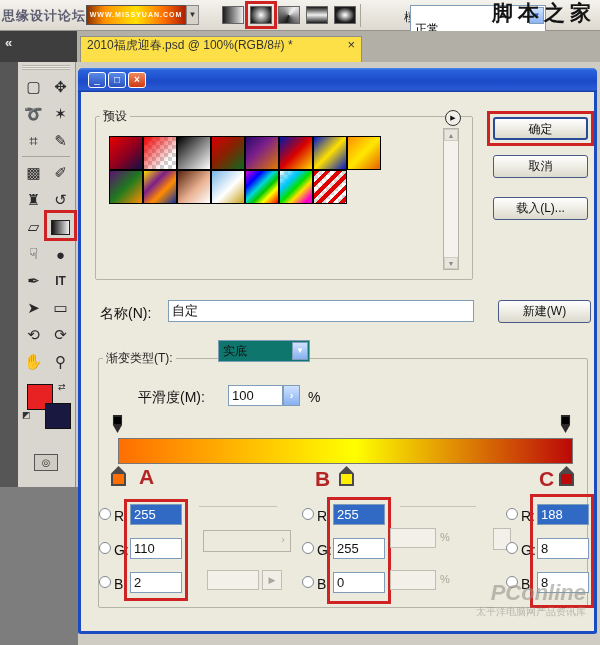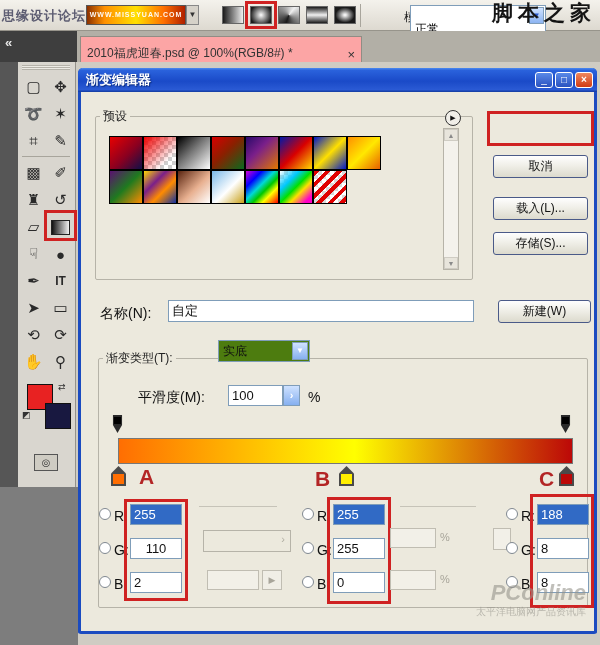--- a/index.html
+++ b/index.html
@@ -23,22 +23,22 @@
     background:linear-gradient(180deg,#cfe2ff,#8cb4f2); border:1px solid #7f9db9;
     color:#2a57c8; font-size:8px; text-align:center; line-height:16px; }
   .corner-mark { text-align:right; color:#141414; line-height:1.1; }
   .corner-mark .l1 { font-size:21px; font-weight:bold; letter-spacing:5px; }
   .corner-mark .l2 { font-size:13px; font-weight:bold; font-family:"Liberation Serif", serif; }
 
   
   #tab-bar { left:0; top:31px; width:600px; height:31px; background:#b2afa6; }
   #collapse-block { left:0; top:0; width:77px; height:31px; background:#3e3e3e; }
   #collapse-block span { color:#e6e6e6; font-size:13px; font-weight:bold; margin:4px 0 0 5px; display:inline-block; }
-  #doc-tab { left:80px; top:5px; width:282px; height:26px; background:#fca5a5;
-    border:1px solid #908d84; border-bottom:none; display:flex; align-items:flex-end; padding:0 6px; }
+  #doc-tab { left:80px; top:5px; width:282px; height:26px; background:#fde047;
+    border:1px solid #908d84; border-bottom:none; display:flex; align-items:flex-start; padding:0 6px; }
   #doc-tab .t { font-size:12px; color:#333; white-space:nowrap; flex:1; }
   #doc-tab .x { font-size:13px; color:#333; padding-left:6px; }
 
   
   #left-strip { left:0; top:62px; width:18px; height:425px; background:#565656; }
   #left-bottom { left:0; top:487px; width:78px; height:158px; background:#7d7d7d; }
   #toolbox { left:18px; top:62px; width:58px; height:425px; background:#d9d6cf; border-right:1px solid #94918a; }
   .grip { left:4px; top:3px; width:48px; height:5px;
     background:repeating-linear-gradient(180deg,#b5b2a9 0 1px,#eceae4 1px 2px); }
   .tool-cell { position:absolute; width:27px; height:26px; display:flex; align-items:center;
@@ -80,21 +80,21 @@
     background:#f0eee8; font-size:7px; color:#111; text-align:center; line-height:14px; }
 
   .xp-btn { position:absolute; height:23px; border:1px solid #4a5a88; border-radius:3px;
     background:linear-gradient(180deg,#fefefe,#f0efe8 45%,#dcdacd); font-size:12px; color:#111;
     text-align:center; line-height:21px; }
   .field { position:absolute; background:#fff; border:1px solid #7f9db9; font-size:13px;
     color:#111; padding:1px 3px; font-family:"Liberation Sans", sans-serif; }
   .field.sel { background:#316ac5; color:#fff; }
   .dlg-label { position:absolute; font-size:14px; color:#111; }
 
-  .select-box { position:absolute; background:#4d7c0f; border:1px solid #7f9db9; font-size:12px;
+  .select-box { position:absolute; background:#0f766e; border:1px solid #7f9db9; font-size:12px;
     color:#111; padding:2px 4px; }
   .select-box .dd { position:absolute; right:1px; top:1px; bottom:1px; width:16px;
     background:linear-gradient(180deg,#cfe2ff,#86b0f0); border:1px solid #7f9db9;
     color:#fff; font-size:8px; text-align:center; line-height:16px; }
   .spin-btn { position:absolute; width:17px; height:21px;
     background:linear-gradient(180deg,#cfe2ff,#86b0f0); border:1px solid #7f9db9;
     color:#fff; font-size:11px; font-weight:bold; text-align:center; line-height:19px; }
 
   #gradient-bar { position:absolute; border:1px solid #777; }
   .op-stop { position:absolute; width:13px; height:18px; background:#2a2a2a;
@@ -237,21 +237,20 @@
     <div class="abs tiny-icon" style="left:40px;top:320px;">⇄</div>
     <div class="abs fg-swatch" style="left: 9px; top: 322px; background: rgb(232, 34, 34);"></div>
     <div class="abs bg-swatch" style="left: 27px; top: 341px; background: rgb(24, 24, 64);"></div>
     <div class="abs tiny-icon" style="left:4px;top:348px;">◩</div>
     <div class="abs quickmask" style="left:16px;top:392px;"><span>◎</span></div>
   </div>
   <div class="red-frame" style="left:44px;top:210px;width:33px;height:31px;"></div>
 
   <div id="dialog" class="abs">
     <div id="dialog-titlebar" class="abs">
-      <span class="t">渐变编辑器</span>
       <span class="tb-btn">_</span>
       <span class="tb-btn">□</span>
       <span class="tb-btn close">×</span>
     </div>
 
     <fieldset class="grp" style="left:14px;top:40px;width:378px;height:172px;">
       <legend>预设</legend>
     </fieldset>
     <div class="abs circle-btn" style="left:364px;top:42px;"><span>▶</span></div>
 
@@ -270,24 +269,24 @@
     <div class="swatch" style="left: 130px; top: 102px; background: linear-gradient(135deg, rgb(122, 184, 232) 0%, rgb(255, 255, 255) 55%, rgb(200, 160, 24) 100%);"></div>
     <div class="swatch" style="left: 164px; top: 102px; background: linear-gradient(135deg, rgb(216, 0, 216) 0%, rgb(0, 0, 255) 25%, rgb(0, 216, 216) 45%, rgb(0, 200, 0) 60%, rgb(255, 255, 0) 75%, rgb(255, 0, 0) 100%);"></div>
     <div class="swatch" style="left: 198px; top: 102px; background: linear-gradient(135deg, rgba(255, 255, 255, 0.25) 0%, rgb(0, 200, 255) 30%, rgb(0, 224, 0) 50%, rgb(255, 224, 0) 65%, rgb(255, 0, 200) 88%), conic-gradient(rgb(207, 207, 207) 25%, rgb(255, 255, 255) 0deg, rgb(255, 255, 255) 50%, rgb(207, 207, 207) 0deg, rgb(207, 207, 207) 75%, rgb(255, 255, 255) 0deg) 0px 0px / 8px 8px;"></div>
     <div class="swatch" style="left: 232px; top: 102px; background: repeating-linear-gradient(135deg, rgb(224, 0, 0) 0px, rgb(224, 0, 0) 4px, rgba(255, 255, 255, 0.2) 4px, rgba(255, 255, 255, 0.2) 8px), conic-gradient(rgb(207, 207, 207) 25%, rgb(255, 255, 255) 0deg, rgb(255, 255, 255) 50%, rgb(207, 207, 207) 0deg, rgb(207, 207, 207) 75%, rgb(255, 255, 255) 0deg) 0px 0px / 8px 8px;"></div>
 
     <div class="abs scrollbar" style="left:362px;top:60px;width:16px;height:142px;">
       <span class="scroll-arrow">▲</span>
       <span class="scroll-arrow" style="position:absolute;bottom:0;">▼</span>
     </div>
 
+    <div class="xp-btn" style="left:412px;top:49px;width:95px;border-width:2px;border-color:#2a4a9a;">确定</div>
     <div class="red-frame" style="left:406px;top:43px;width:107px;height:35px;"></div>
     <div class="xp-btn" style="left:412px;top:87px;width:95px;">取消</div>
     <div class="xp-btn" style="left:412px;top:129px;width:95px;">载入(L)...</div>
-    <div class="xp-btn" style="left:412px;top:164px;width:95px;">存储(S)...</div>
 
     <div class="dlg-label" style="left:19px;top:237px;">名称(N):</div>
     <input class="field" style="left: 87px; top: 232px; width: 306px; height: 22px;" value="自定">
     <div class="xp-btn" style="left:417px;top:232px;width:93px;">新建(W)</div>
 
     <fieldset class="grp" style="left:17px;top:282px;width:490px;height:258px;">
       <legend>
         <span>渐变类型(T):</span>
       </legend>
     </fieldset>
@@ -319,21 +318,21 @@
       </div>
     <div class="stop-label" style="left:58px;top:397px;">A</div>
     <div class="stop-label" style="left:234px;top:399px;">B</div>
     <div class="stop-label" style="left:458px;top:399px;">C</div>
 
     <span class="radio" style="left:18px;top:440px;"></span>
     <div class="dlg-label" style="left:33px;top:440px;">R:</div>
     <input class="field sel" style="left: 49px; top: 436px; width: 52px; height: 21px;" value="255">
     <span class="radio" style="left:18px;top:474px;"></span>
     <div class="dlg-label" style="left:33px;top:474px;">G:</div>
-    <input class="field" style="left: 49px; top: 470px; width: 52px; height: 21px; text-align: center;" value="110">
+    <input class="field" style="left: 49px; top: 470px; width: 52px; height: 21px;" value="110">
     <span class="radio" style="left:18px;top:508px;"></span>
     <div class="dlg-label" style="left:33px;top:508px;">B:</div>
     <input class="field" style="left: 49px; top: 504px; width: 52px; height: 21px;" value="2">
     <div class="red-frame" style="left:43px;top:431px;width:64px;height:102px;"></div>
 
     <div class="gray-line" style="left:118px;top:438px;width:78px;"></div>
     <div class="gray-dd" style="left:122px;top:462px;width:88px;height:22px;"><span>›</span></div>
     <div class="gray-field" style="left:126px;top:502px;width:52px;height:20px;"></div>
     <div class="gray-play" style="left:181px;top:502px;"><span>▶</span></div>
 

